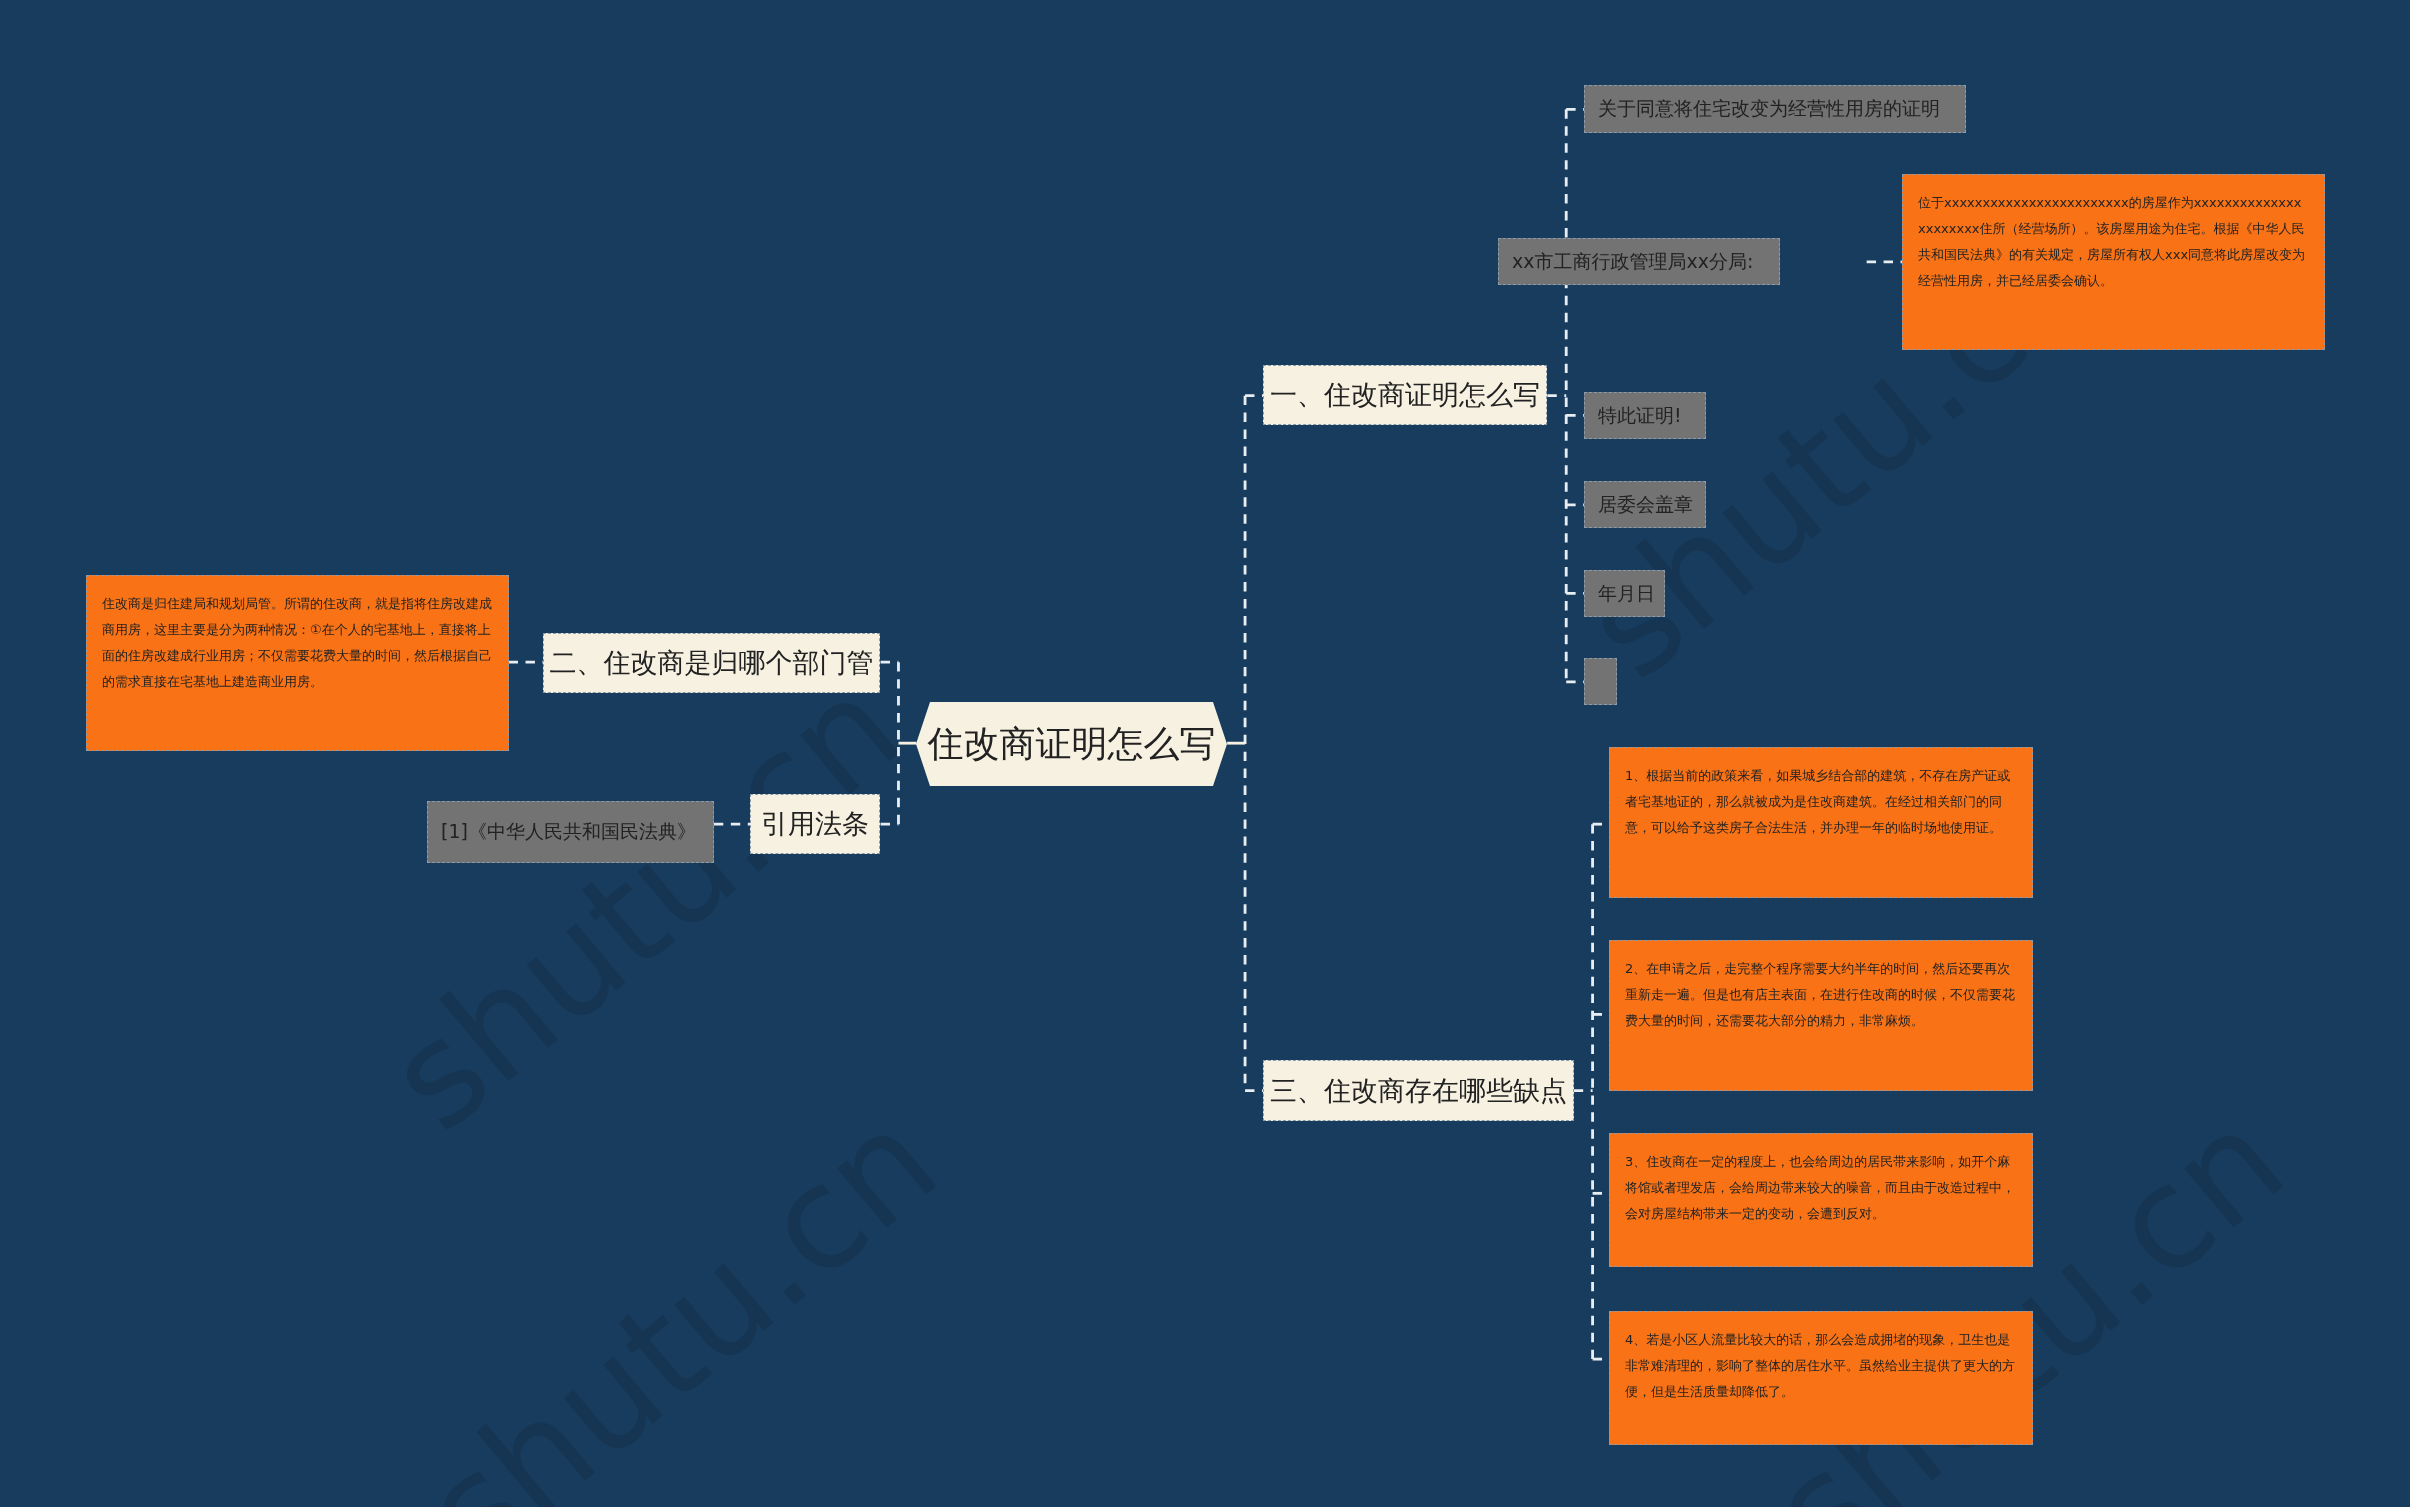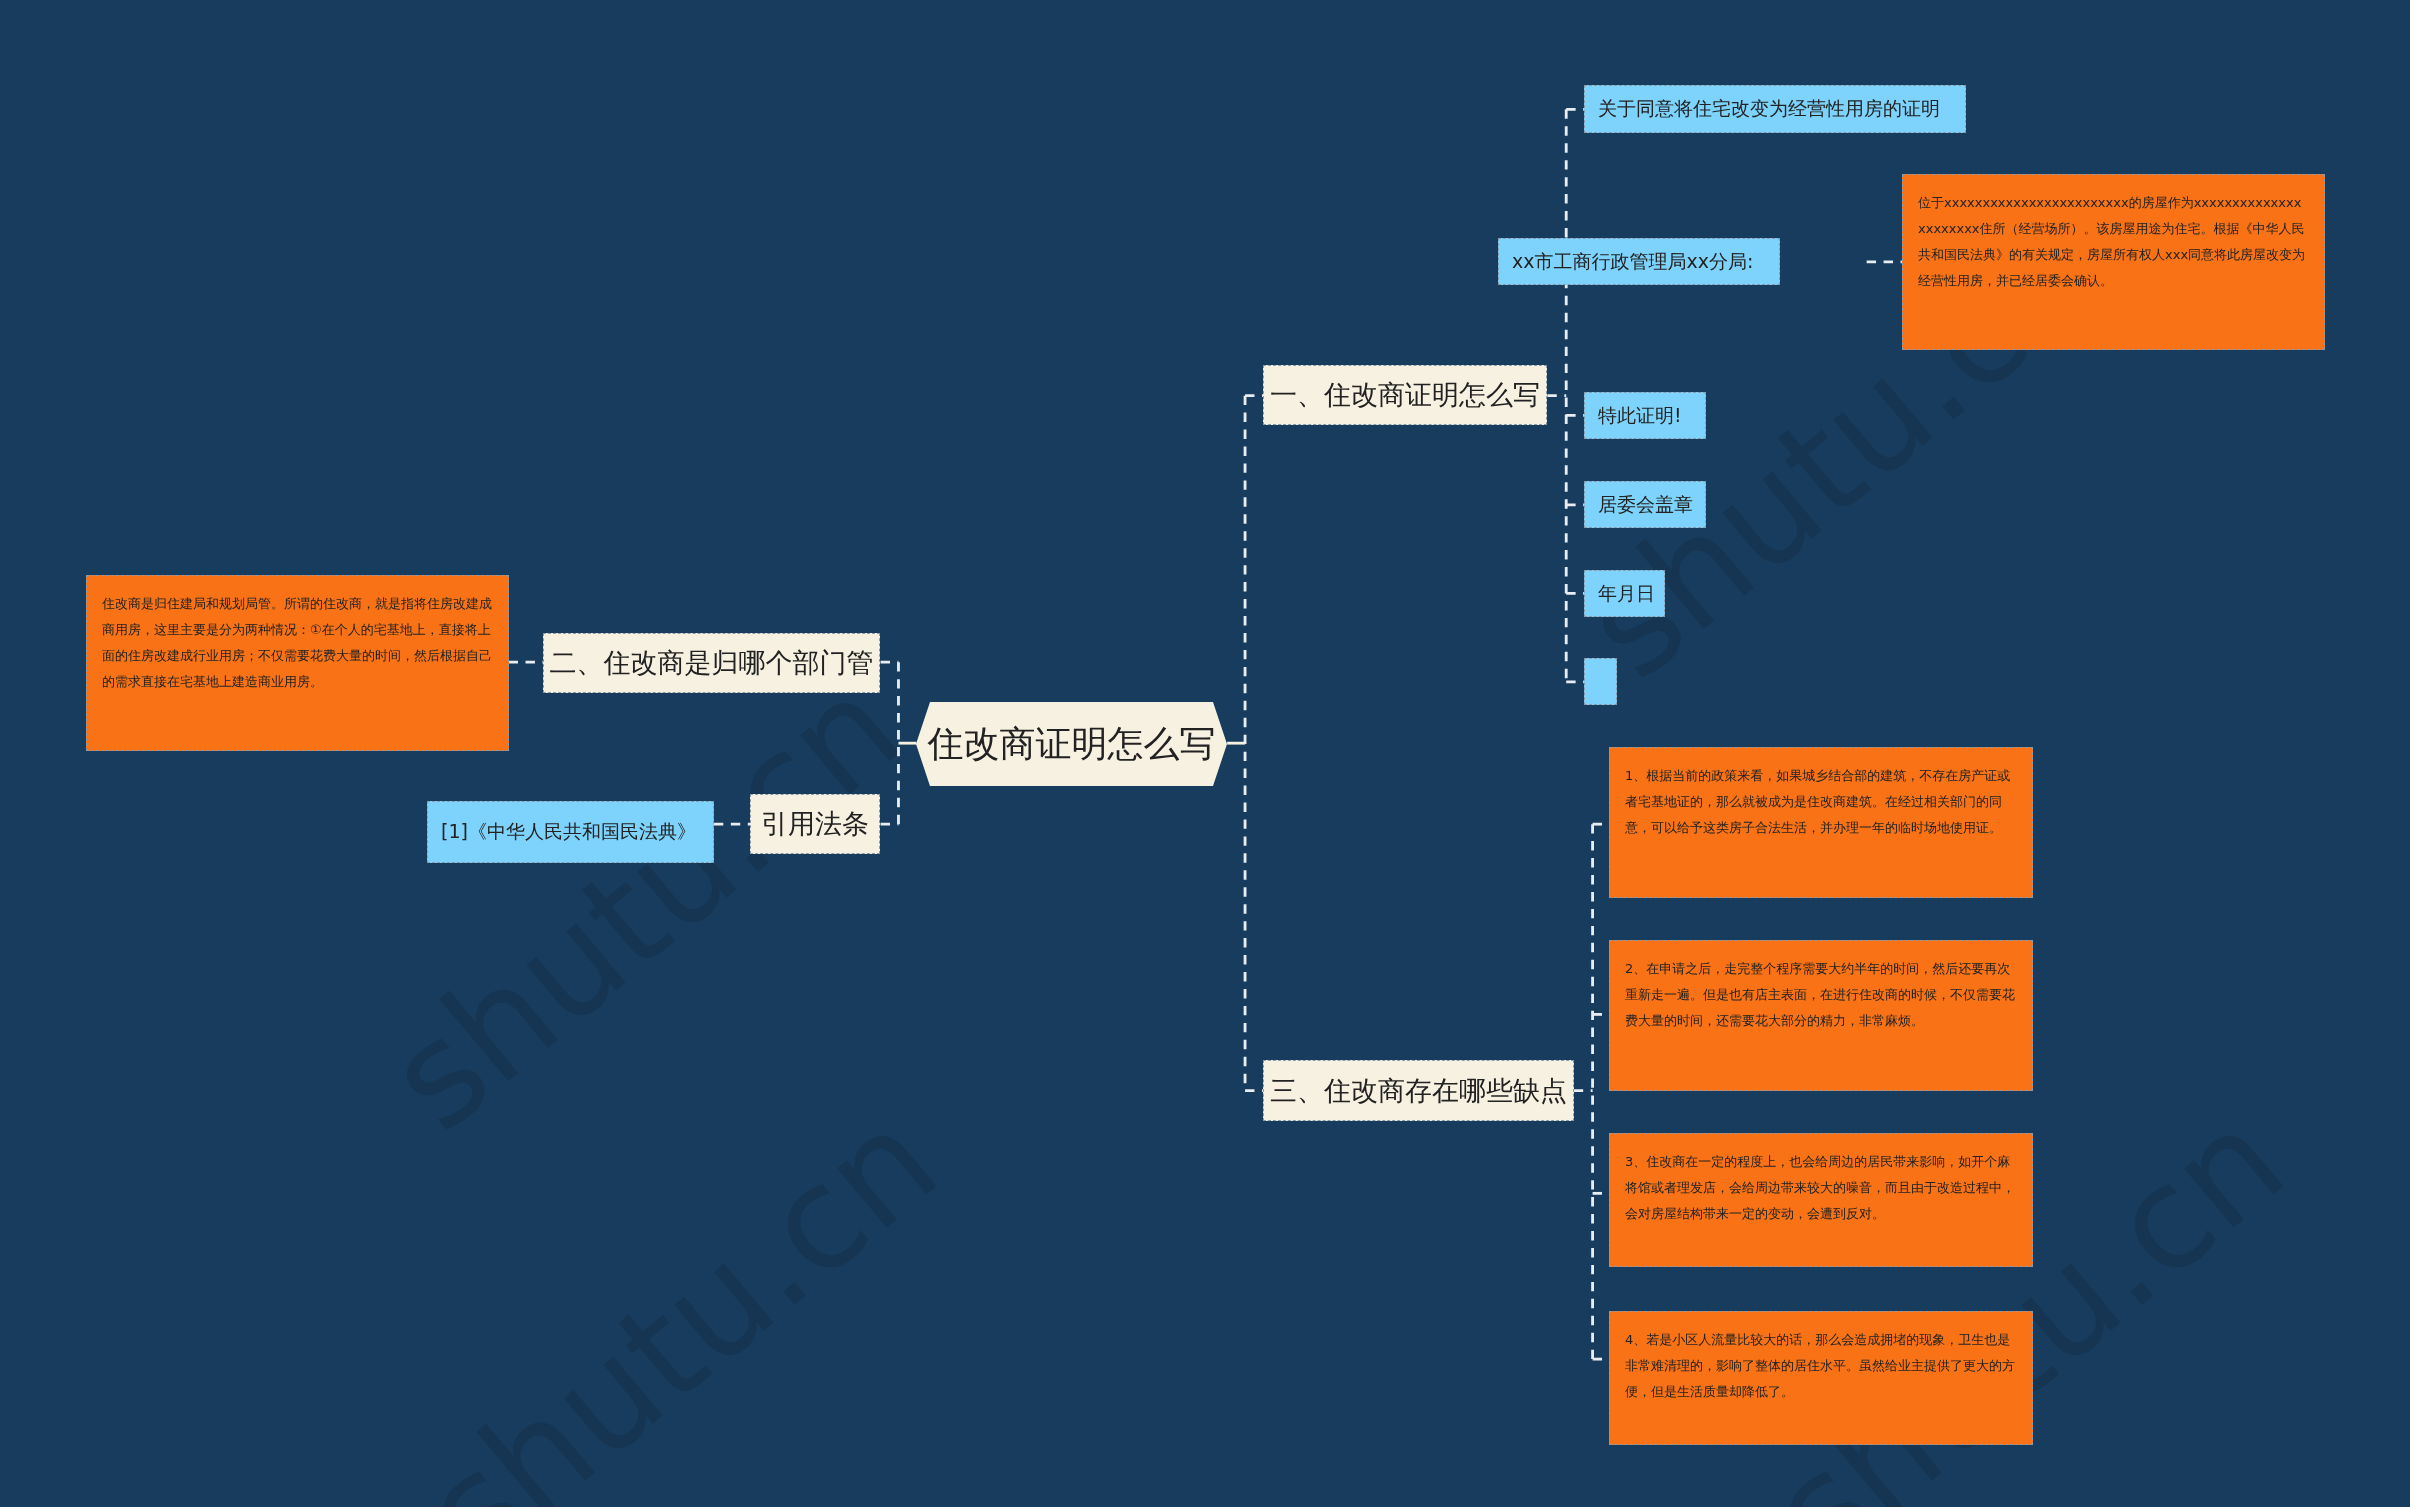--- a/index.html
+++ b/index.html
@@ -13,21 +13,21 @@
     font-family: "DejaVu Sans", sans-serif; transform: rotate(-40deg);
     transform-origin: left top; white-space: nowrap; pointer-events: none;
   }
   #connectors { position: absolute; left: 0; top: 0; }
   .node {
     position: absolute; box-sizing: border-box; color: #222;
     border: 1.9px dashed #8a9bab;
     display: flex; align-items: center;
   }
   .branch { background: #f6f1e1; font-size: 27px; justify-content: center; padding: 0 11.3px; white-space: nowrap; }
-  .leaf { background: #7dd3fc; font-size: 19px; padding: 0 13px; white-space: nowrap; }
+  .leaf { background: #737373; font-size: 19px; padding: 0 13px; white-space: nowrap; }
   .para { background: #f97316; font-size: 13px; line-height: 26px; padding: 15px 15px; align-items: flex-start; white-space: normal; word-break: break-all; }
   .root {
     position: absolute; left: 916px; top: 702px; width: 311px; height: 84px;
     background: #f6f1e1; color: #222; font-size: 36px;
     clip-path: polygon(4.5% 0, 95.5% 0, 100% 50%, 95.5% 100%, 4.5% 100%, 0 50%);
     display: flex; align-items: center; justify-content: center;
   }
 </style>
 </head>
 <body>

